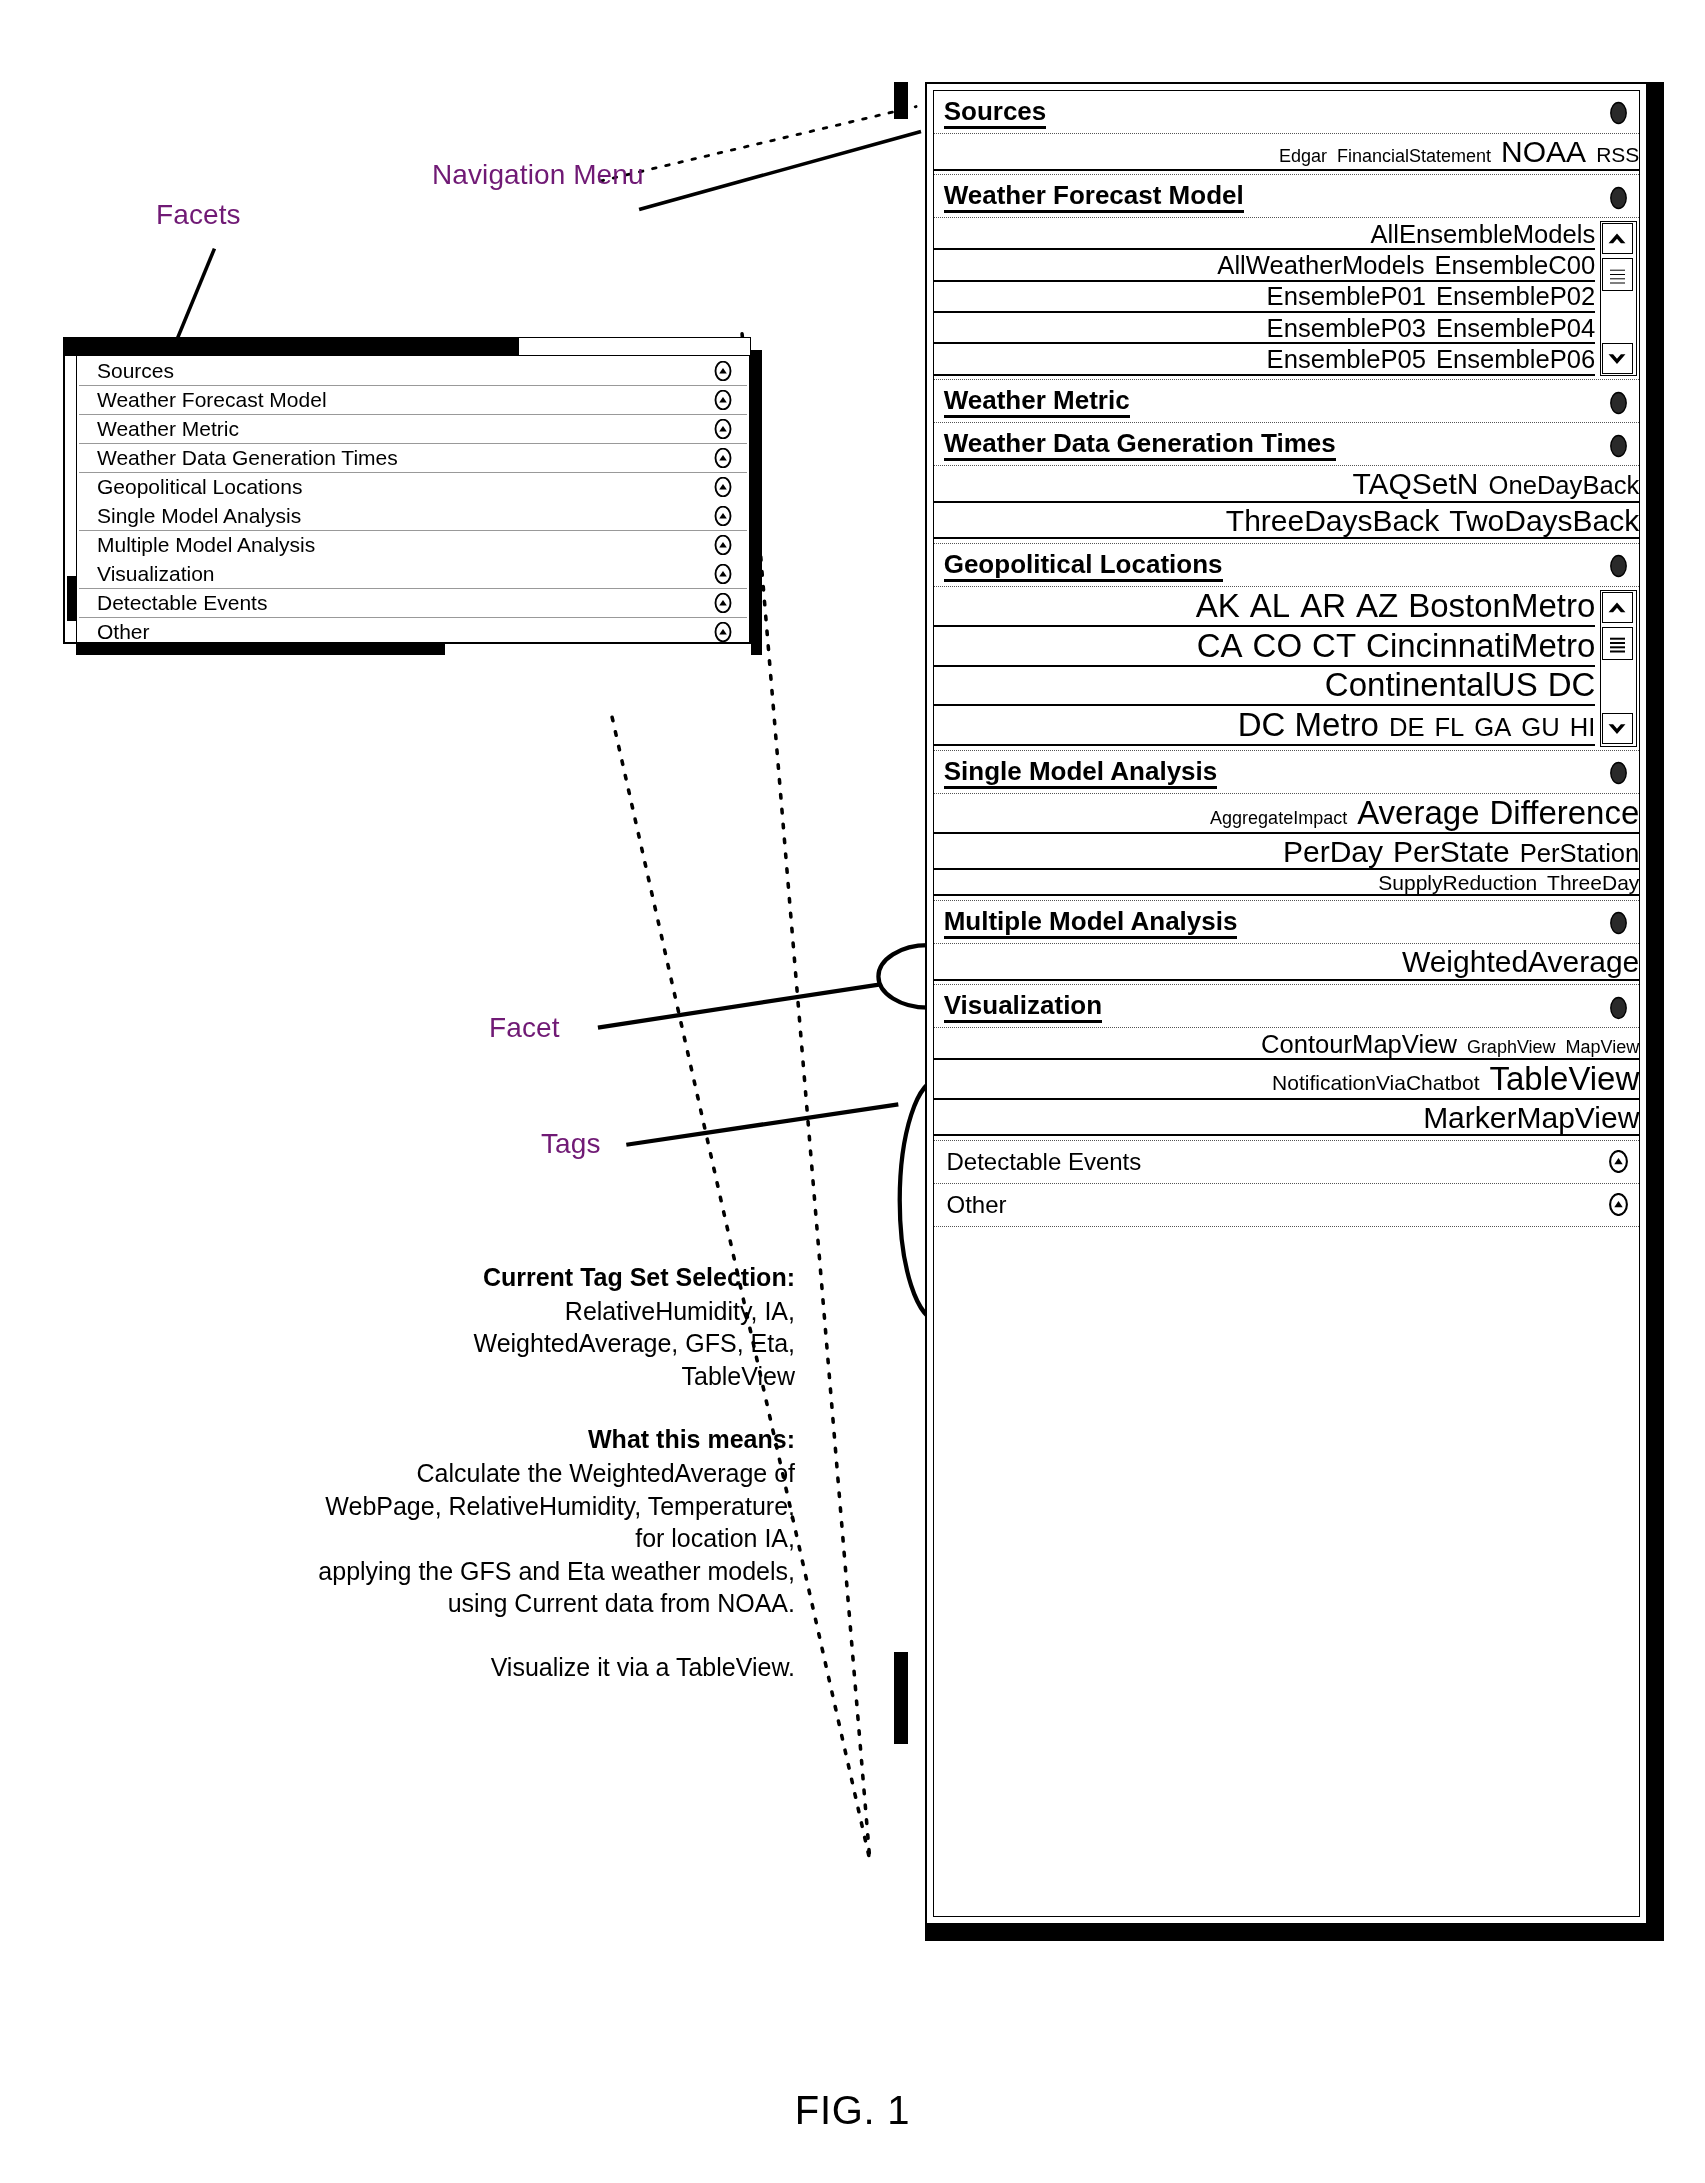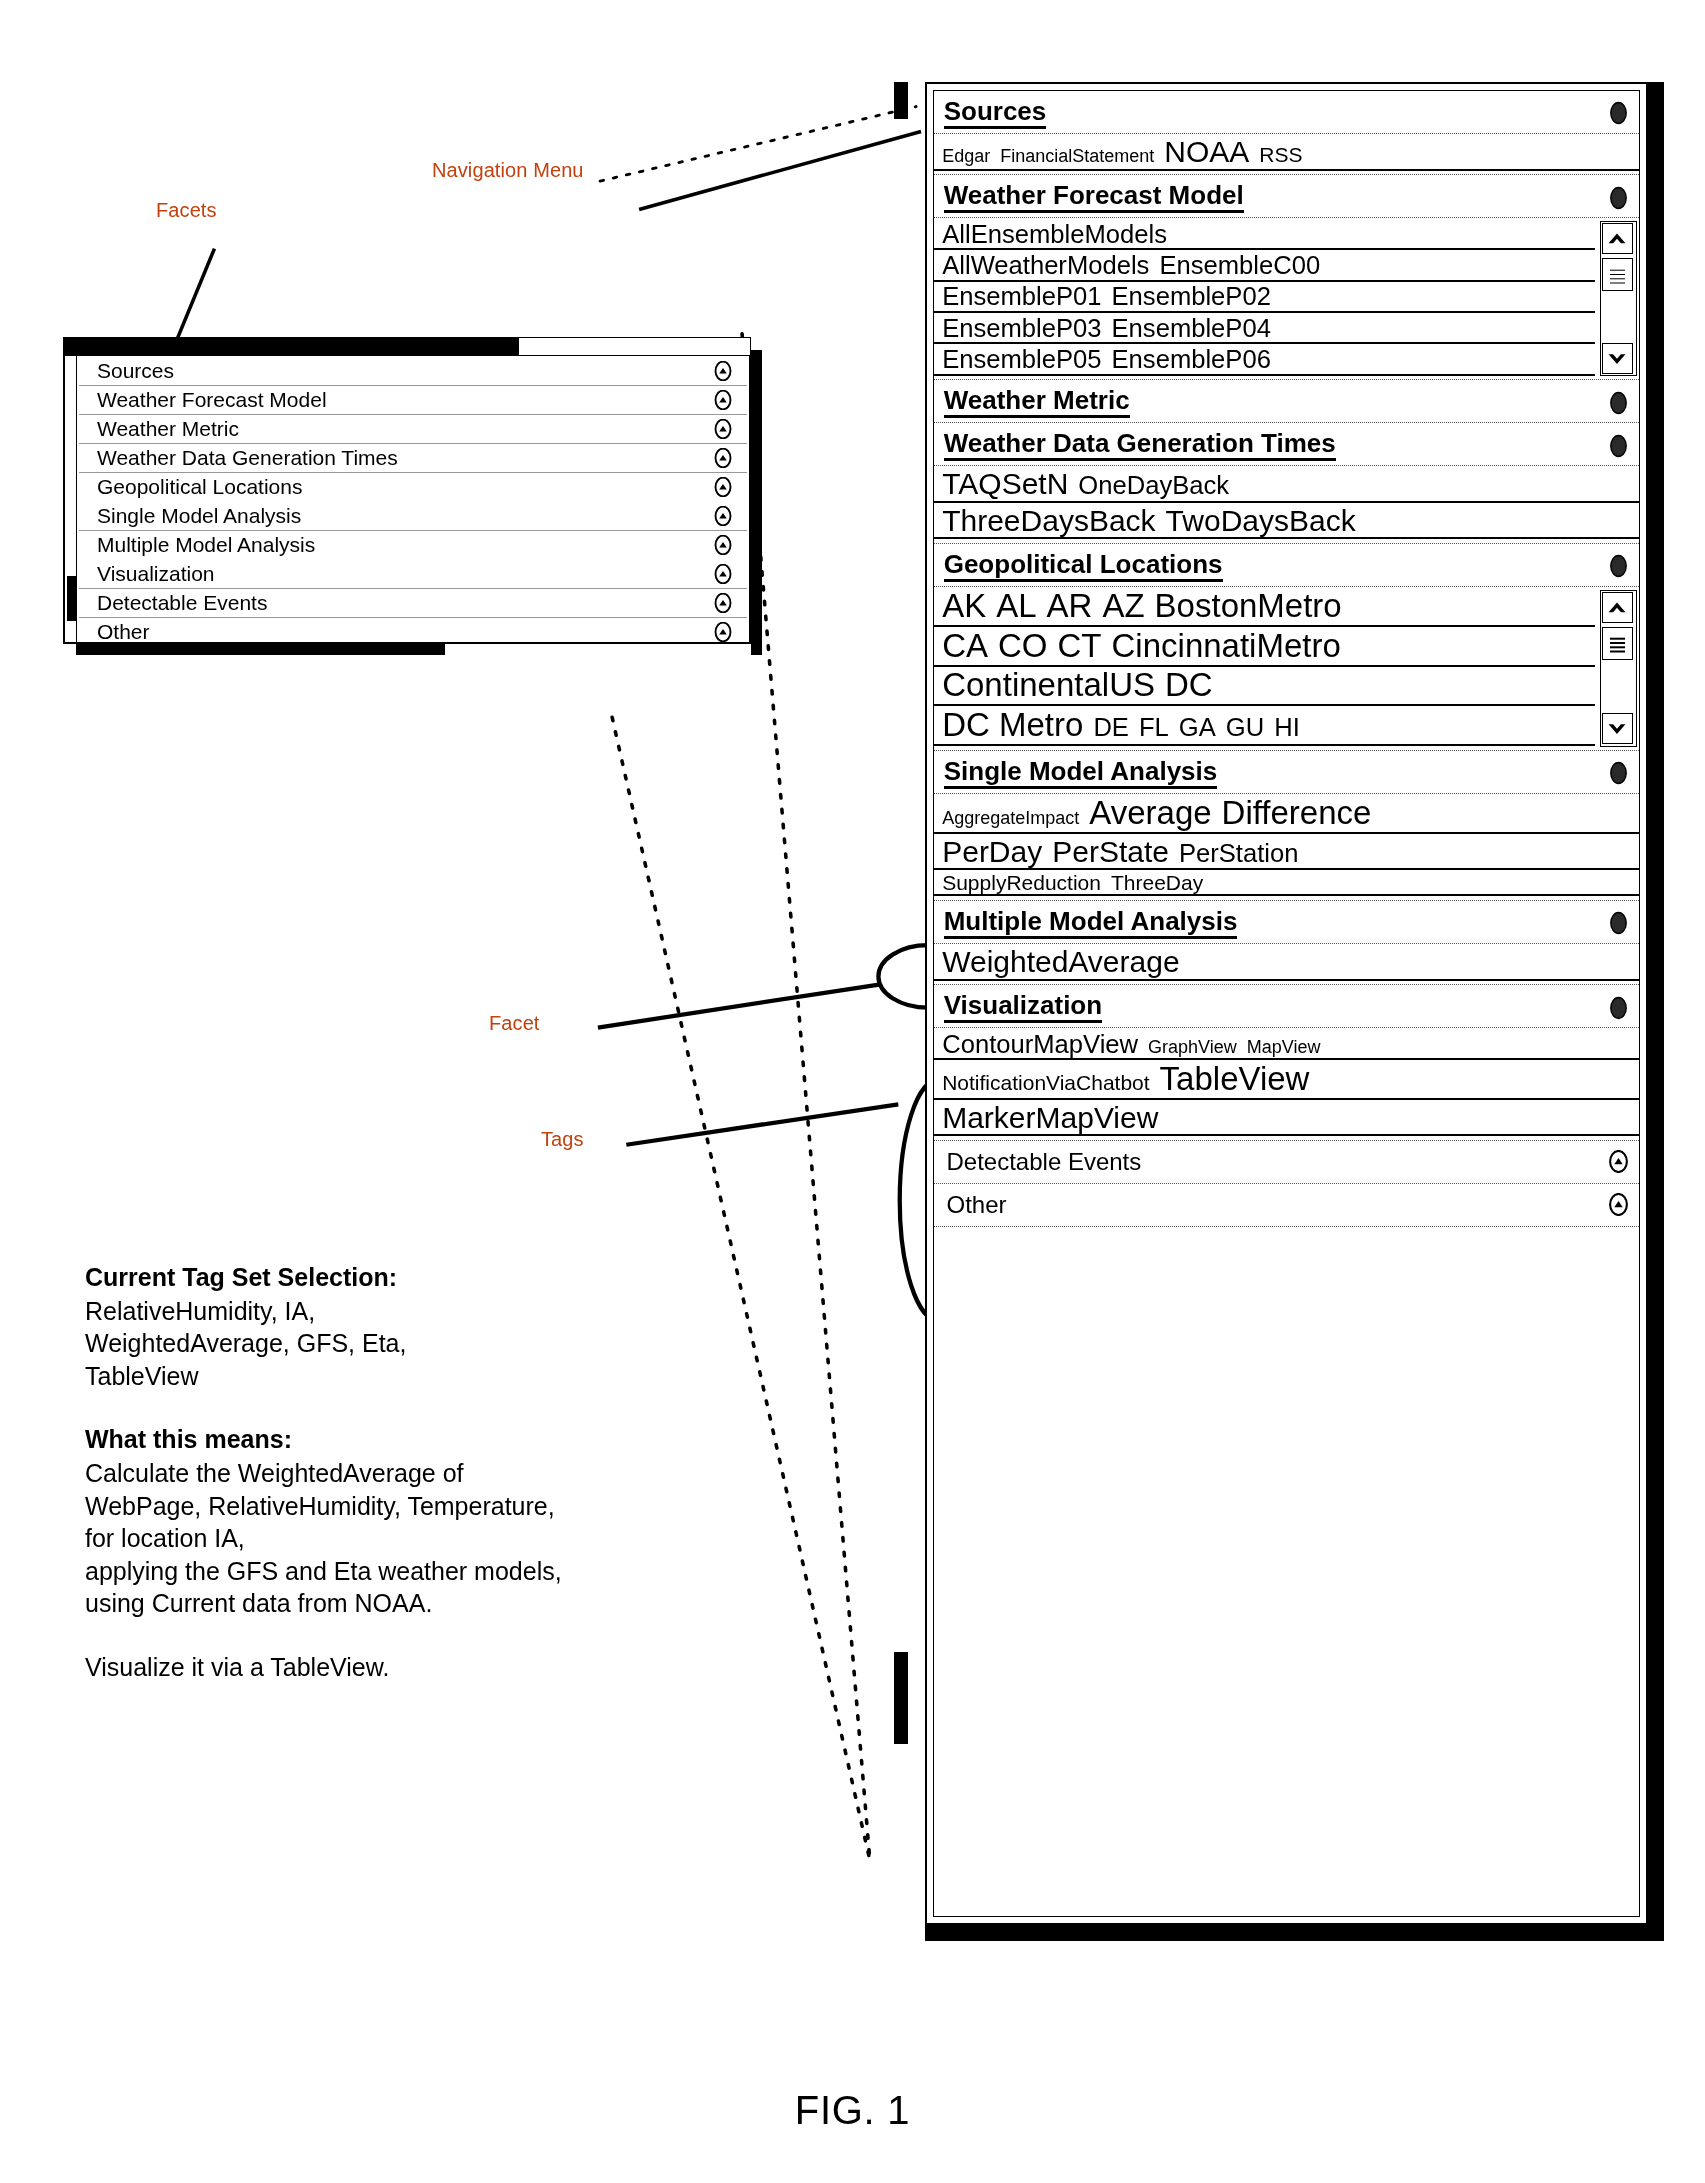--- a/index.html
+++ b/index.html
@@ -8,26 +8,26 @@
     background: #ffffff;
   }
   body {
     width: 1705px;
     height: 2183px;
     position: relative;
     font-family: "Liberation Sans", sans-serif;
     color: #000000;
     overflow: hidden;
   }
-  .abs { position: absolute; }
+  .abs { position: absolute; text-align: right; }
 
   
   .callout-label {
-    font-size: 20px;
-    color: #c2410c;
+    font-size: 28px;
+    color: #701a75;
     white-space: nowrap;
     letter-spacing: 0.1px;
   }
 
   
   #overlay {
     position: absolute;
     left: 0; top: 0;
     width: 1705px;
     height: 2183px;

